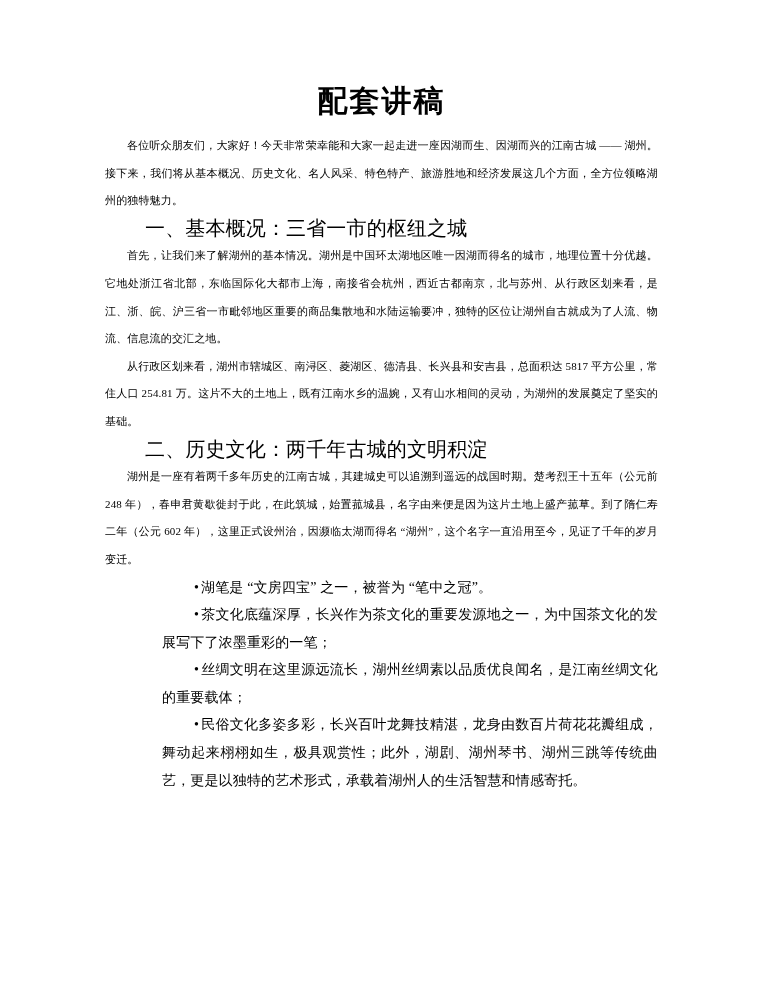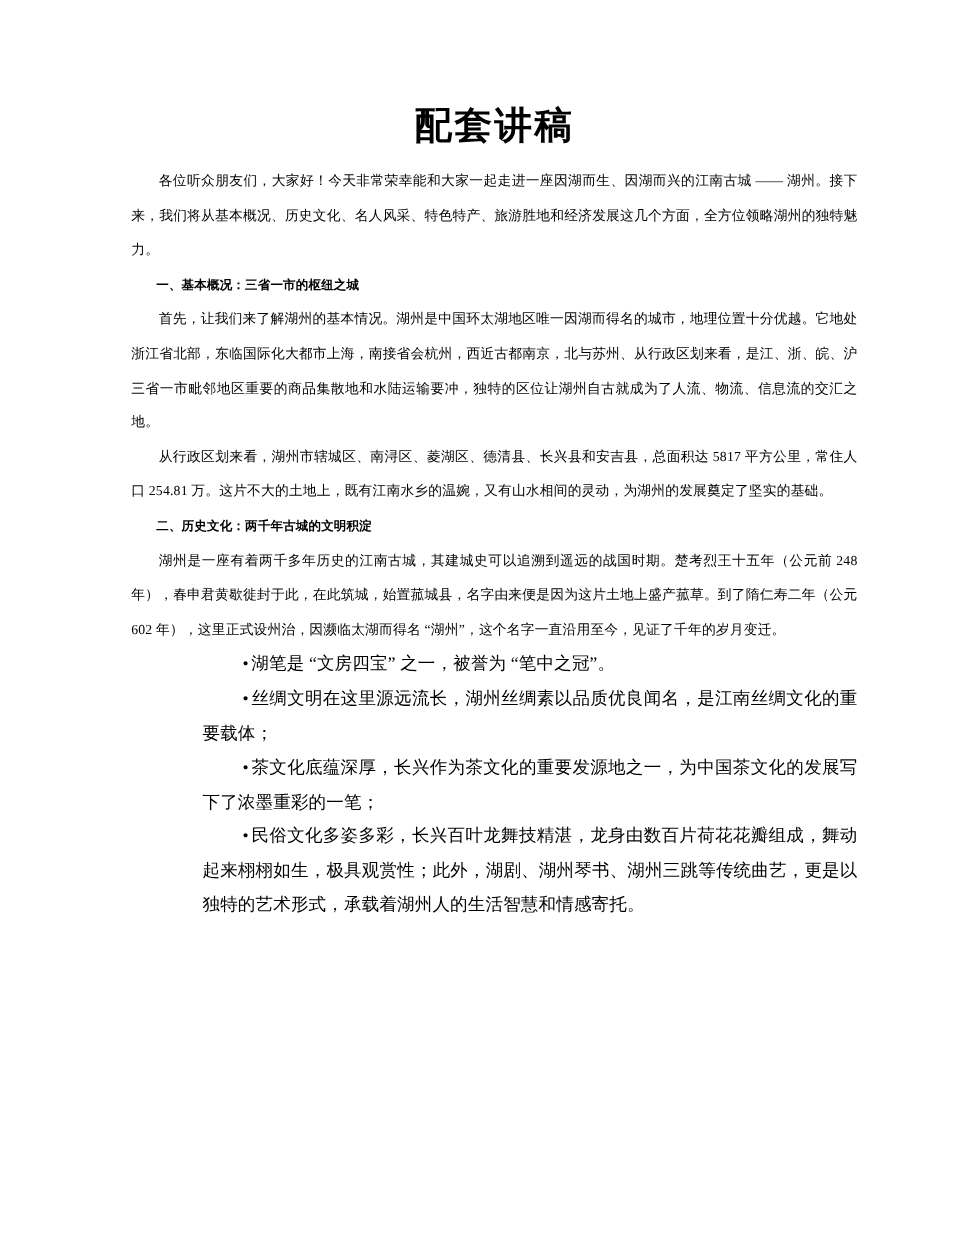--- a/index.html
+++ b/index.html
@@ -5,21 +5,21 @@
   html, body { margin: 0; padding: 0; }
   body {
     width: 770px; height: 1000px;
     background: #ffffff;
     color: #000000;
     font-family: "Liberation Serif", "DejaVu Serif", serif;
   }
   .page {
     box-sizing: border-box;
     width: 770px; height: 1000px;
-    padding: 82px 84px 0 105px;
+    padding: 82px 112px 0 105px;
     overflow: hidden;
     background: #ffffff;
   }
   .doc-title {
     margin: 0 0 12px 0;
     font-size: 30px;
     line-height: 38px;
     font-weight: bold;
     text-align: center;
     letter-spacing: 2px;
@@ -28,24 +28,24 @@
     margin: 0;
     font-size: 11px;
     line-height: 27.6px;
     letter-spacing: 0.15px;
     text-align: justify;
     text-justify: inter-ideograph;
     text-indent: 2em;
   }
   .heading {
     margin: 0;
-    font-size: 10px;
+    font-size: 20px;
     line-height: 27.6px;
     letter-spacing: 0.15px;
-    font-weight: bold;
+    font-weight: normal;
     text-indent: 2em;
   }
   .bullets {
     margin: 0;
     padding: 0;
     list-style: none;
   }
   .bullet {
     margin: 0 0 0 57px;
     font-size: 14px;
@@ -74,18 +74,18 @@
 
   <p class="para">从行政区划来看，湖州市辖城区、南浔区、菱湖区、德清县、长兴县和安吉县，总面积达 5817 平方公里，常住人口 254.81 万。这片不大的土地上，既有江南水乡的温婉，又有山水相间的灵动，为湖州的发展奠定了坚实的基础。</p>
 
   <h2 class="heading">二、历史文化：两千年古城的文明积淀</h2>
 
   <p class="para">湖州是一座有着两千多年历史的江南古城，其建城史可以追溯到遥远的战国时期。楚考烈王十五年（公元前 248 年），春申君黄歇徙封于此，在此筑城，始置菰城县，名字由来便是因为这片土地上盛产菰草。到了隋仁寿二年（公元 602 年），这里正式设州治，因濒临太湖而得名 “湖州”，这个名字一直沿用至今，见证了千年的岁月变迁。</p>
 
 
   <ul class="bullets">
     <li class="bullet"><span class="marker">•</span><span>湖笔是 “文房四宝” 之一，被誉为 “笔中之冠”。</span></li>
+    <li class="bullet"><span class="marker">•</span><span>茶文化底蕴深厚，长兴作为茶文化的重要发源地之一，为中国茶文化的发展写下了浓墨重彩的一笔；</span></li>
     <li class="bullet"><span class="marker">•</span><span>丝绸文明在这里源远流长，湖州丝绸素以品质优良闻名，是江南丝绸文化的重要载体；</span></li>
-    <li class="bullet"><span class="marker">•</span><span>茶文化底蕴深厚，长兴作为茶文化的重要发源地之一，为中国茶文化的发展写下了浓墨重彩的一笔；</span></li>
     <li class="bullet"><span class="marker">•</span><span>民俗文化多姿多彩，长兴百叶龙舞技精湛，龙身由数百片荷花花瓣组成，舞动起来栩栩如生，极具观赏性；此外，湖剧、湖州琴书、湖州三跳等传统曲艺，更是以独特的艺术形式，承载着湖州人的生活智慧和情感寄托。</span></li>
   </ul>
 
 </div>
 
 </body></html>

